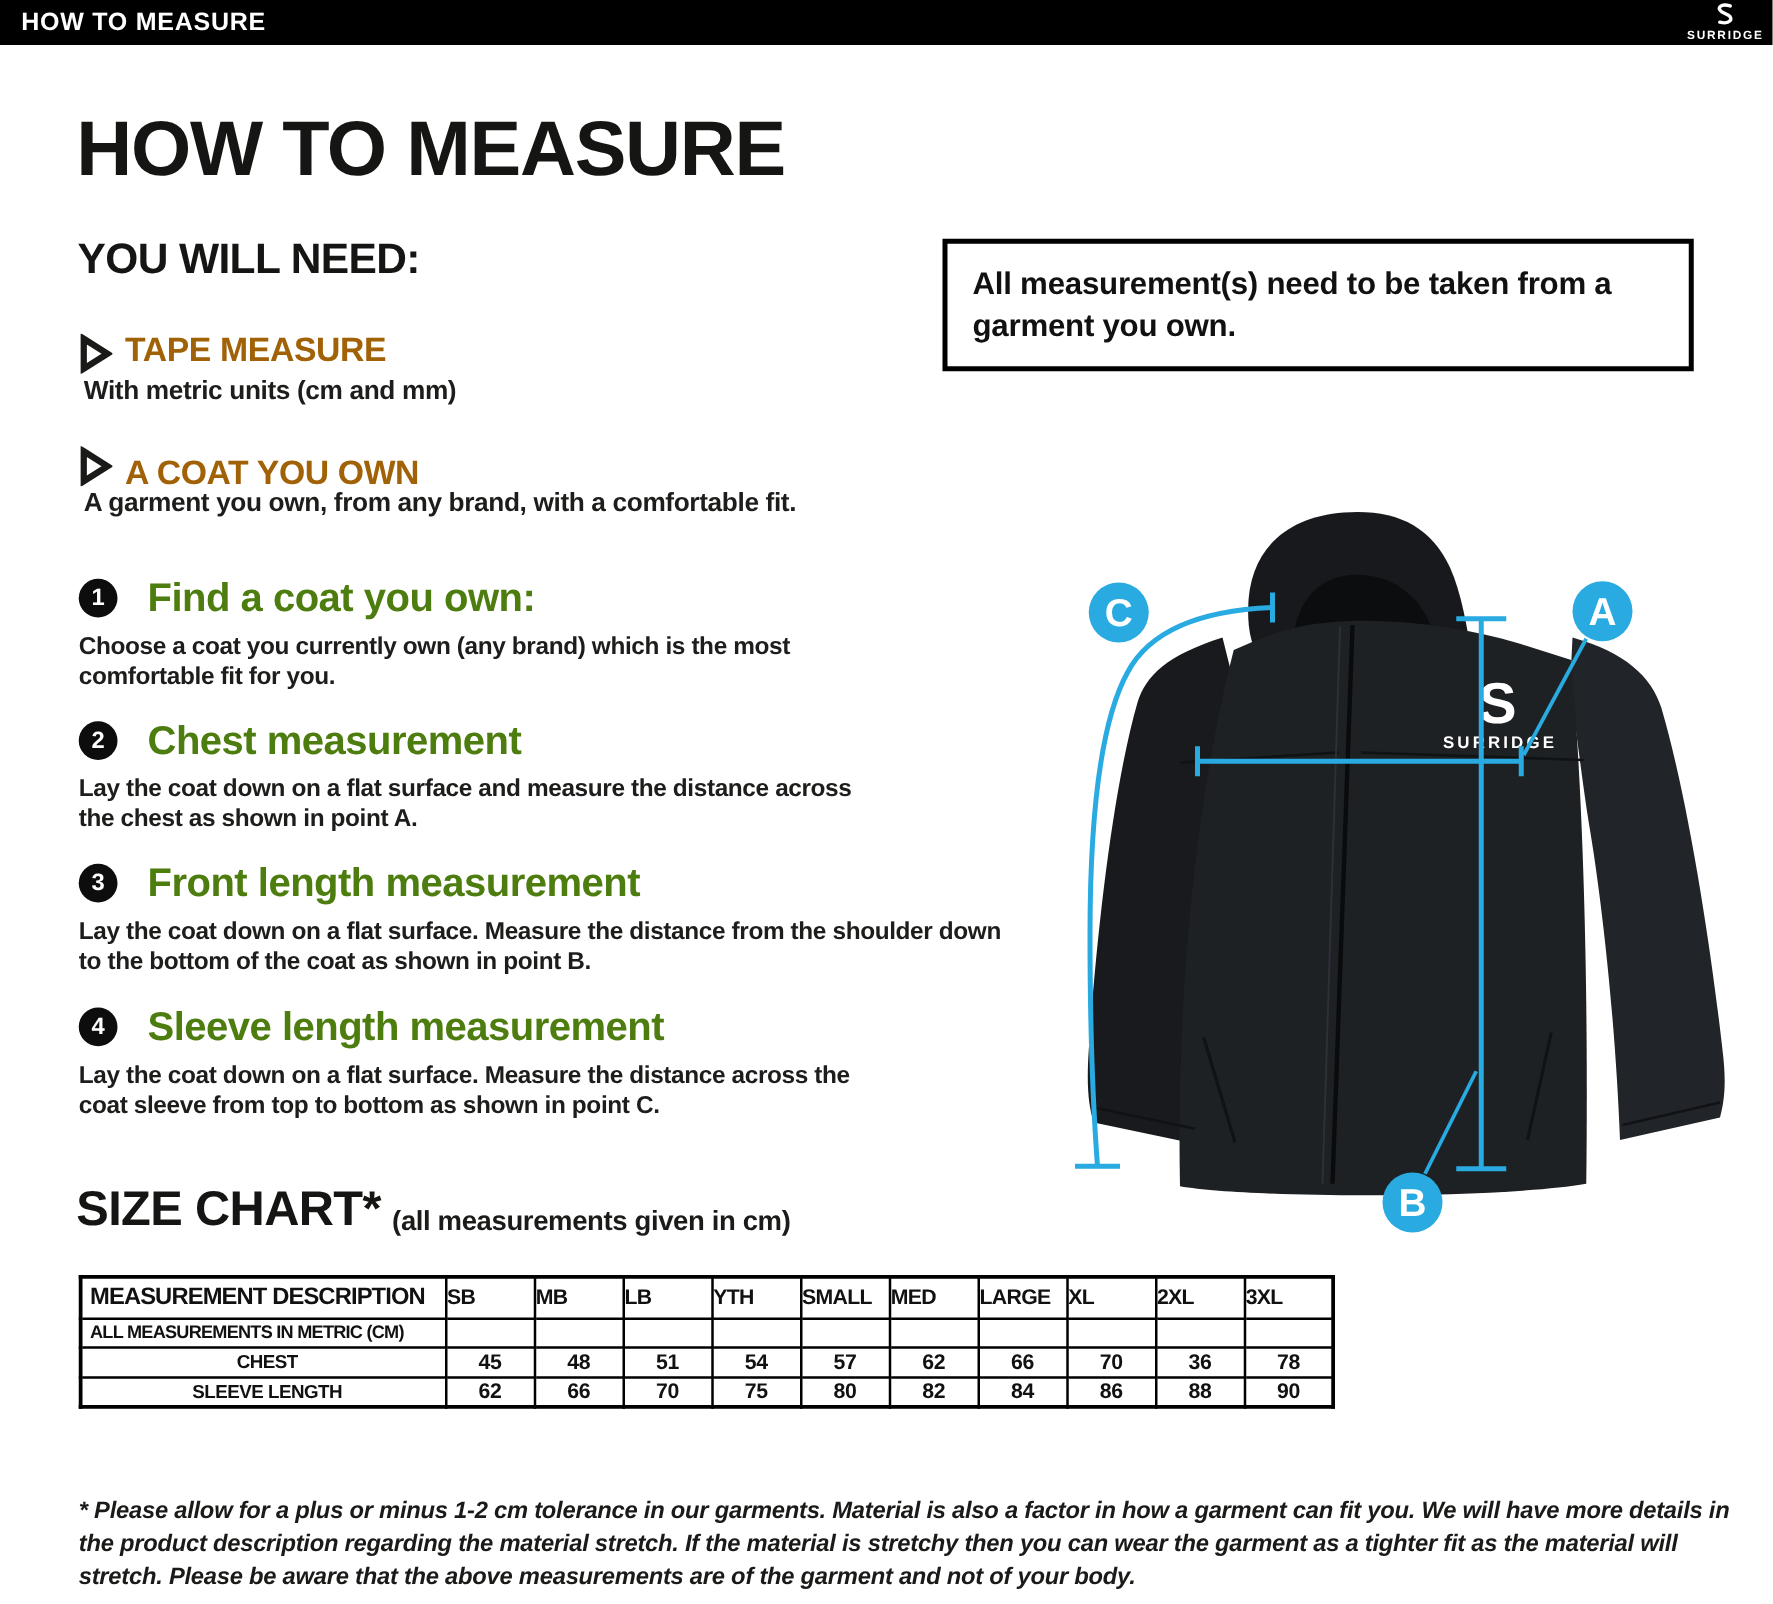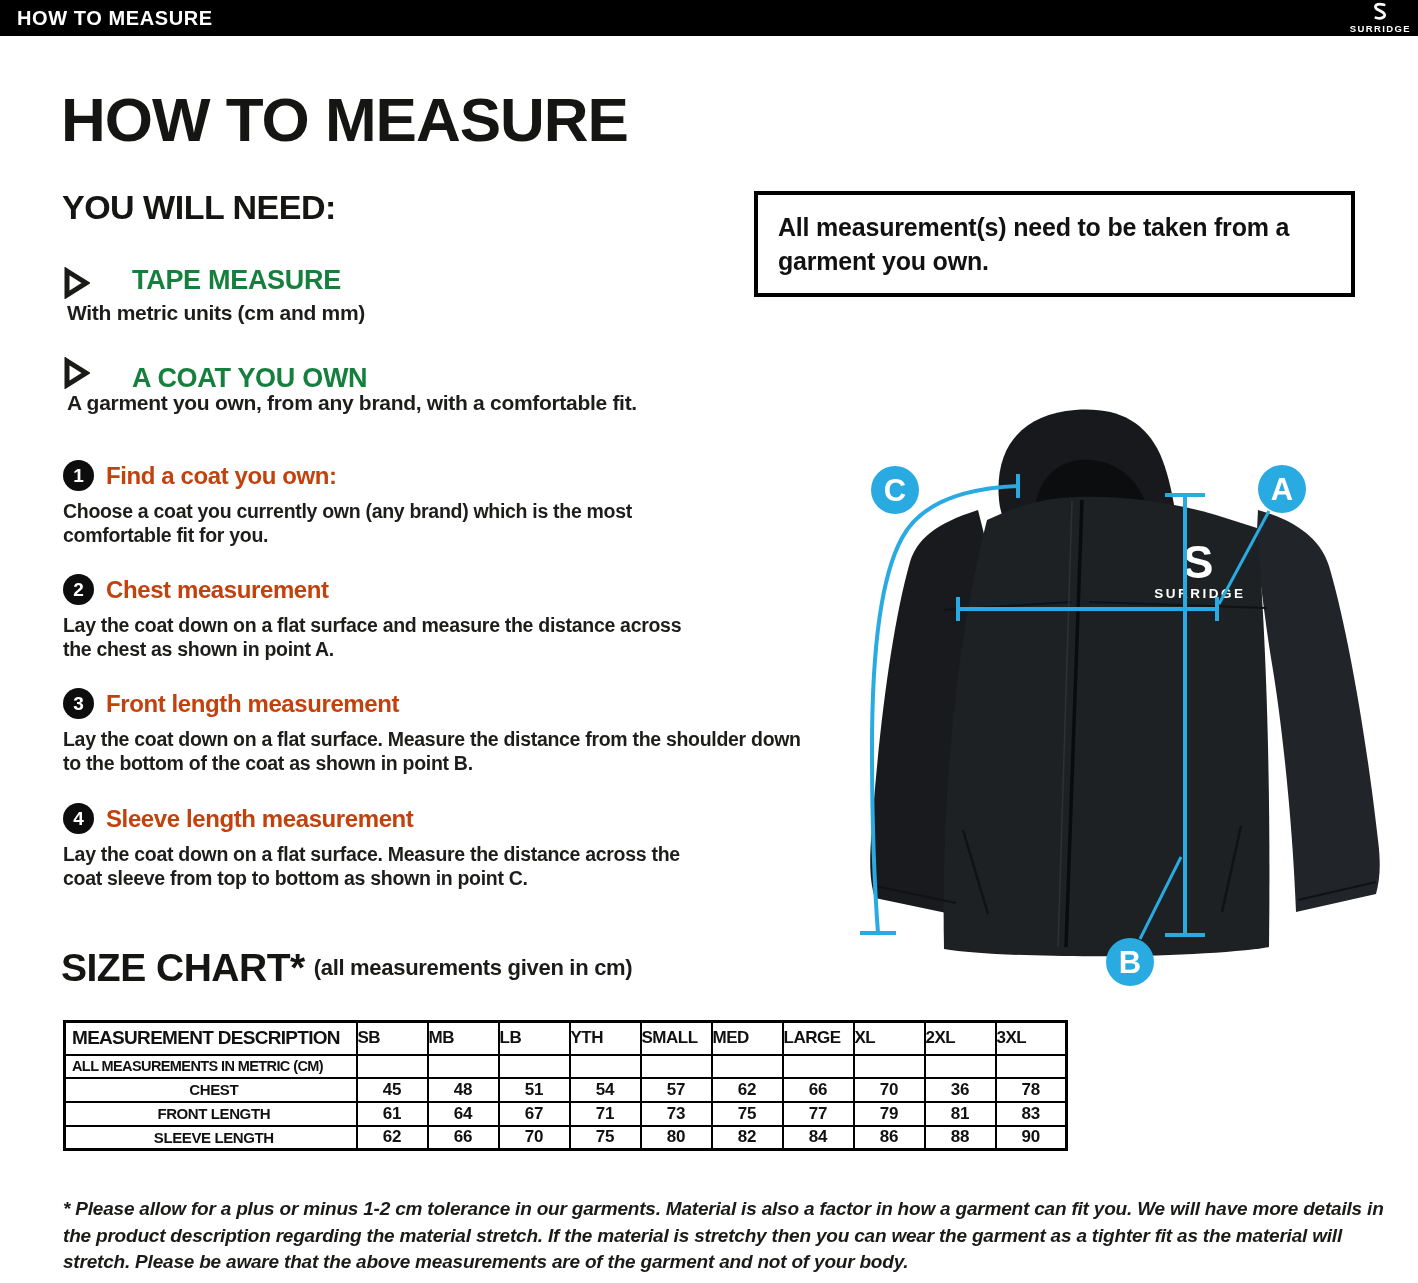--- a/index.html
+++ b/index.html
@@ -17,42 +17,42 @@
   .topbar-title { font-size:20px; font-weight:700; letter-spacing:.6px; margin-left:17px; }
   .brand { position:absolute; right:7px; top:2px; display:flex; flex-direction:column; align-items:center; }
   .brand-text { font-size:9.5px; font-weight:700; letter-spacing:1.4px; margin-top:-1px; }
 
   
   .h1 { position:absolute; left:61px; top:84px; font-size:62px; font-weight:800; letter-spacing:-1px; color:#151513; }
   .ywn { position:absolute; left:62px; top:188px; font-size:34px; font-weight:800; letter-spacing:-0.5px; color:#151513; }
 
   
   .need-icon { position:absolute; width:27px; height:32px; }
-  .need-label { position:absolute; font-size:27px; font-weight:800; letter-spacing:-0.3px; color:#15803d;margin-left:32px; }
+  .need-label { position:absolute; font-size:27px; font-weight:800; letter-spacing:-0.3px; color:#a16207; }
   .need-desc  { position:absolute; font-size:21px; font-weight:700; letter-spacing:-0.3px; color:#1d1d1b; }
 
   
   .callout {
     position:absolute; left:754px; top:191px; width:601px; height:106px;
     border:4px solid #000; padding:15px 20px;
     font-size:25px; font-weight:800; line-height:1.36; letter-spacing:-0.2px; color:#111;
   }
 
   
   .step { position:absolute; left:63px; }
   .step-head { display:flex; align-items:center; }
   .step-num {
     width:31px; height:31px; border-radius:50%; background:#0d0d0d; color:#fff;
     font-size:19px; font-weight:700; display:flex; align-items:center; justify-content:center; flex:0 0 31px;
   }
-  .step-title { margin-left:12px; font-size:24px; font-weight:800; letter-spacing:-0.4px; color:#c2410c; }
+  .step-title { margin-left:24px; font-size:32px; font-weight:800; letter-spacing:-0.4px; color:#4d7c0f; }
   .step-body { margin-top:9px; font-size:19.5px; font-weight:700; letter-spacing:-0.3px; line-height:1.22; color:#1d1d1b; }
 
   
-  .sc-head { position:absolute; left:61px; top:946px; display:flex; align-items:center; }
+  .sc-head { position:absolute; left:61px; top:946px; display:flex; align-items:flex-end; }
   .sc-title { font-size:39px; font-weight:800; letter-spacing:-0.5px; color:#151513; }
   .sc-sub { font-size:22px; font-weight:700; margin-left:9px; letter-spacing:-0.3px; }
 
   table.size {
     position:absolute; left:63px; top:1020px; width:1005px;
     border-collapse:collapse; table-layout:fixed; background:#fff;
     border:3px solid #000;
   }
   table.size th, table.size td { border:2px solid #000; padding:0; color:#111; }
   table.size th { height:33px; font-size:17px; font-weight:700; letter-spacing:-0.5px; text-align:left; }
@@ -225,33 +225,20 @@
     <td>51</td>
     <td>54</td>
     <td>57</td>
     <td>62</td>
     <td>66</td>
     <td>70</td>
     <td>36</td>
     <td>78</td>
   </tr>
   <tr class="datarow">
-    <td class="rowlabel">FRONT LENGTH</td>
-    <td>61</td>
-    <td>64</td>
-    <td>67</td>
-    <td>71</td>
-    <td>73</td>
-    <td>75</td>
-    <td>77</td>
-    <td>79</td>
-    <td>81</td>
-    <td>83</td>
-  </tr>
-  <tr class="datarow">
     <td class="rowlabel">SLEEVE LENGTH</td>
     <td>62</td>
     <td>66</td>
     <td>70</td>
     <td>75</td>
     <td>80</td>
     <td>82</td>
     <td>84</td>
     <td>86</td>
     <td>88</td>

